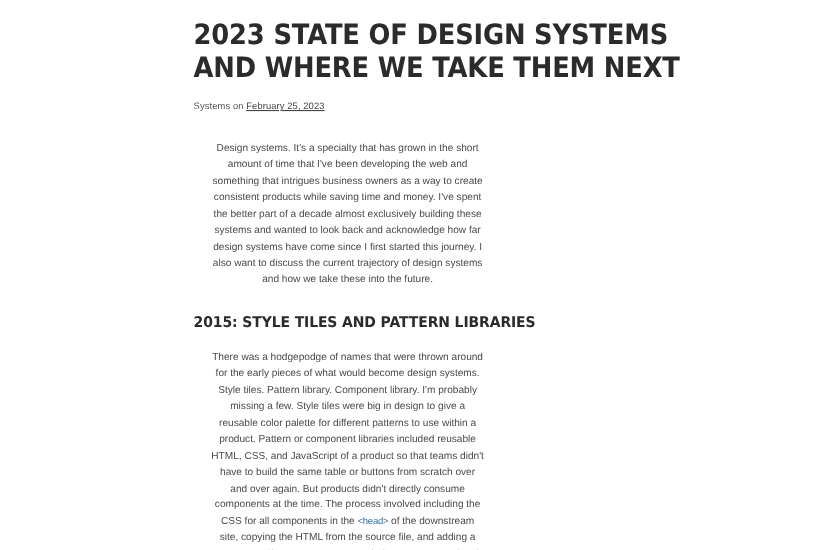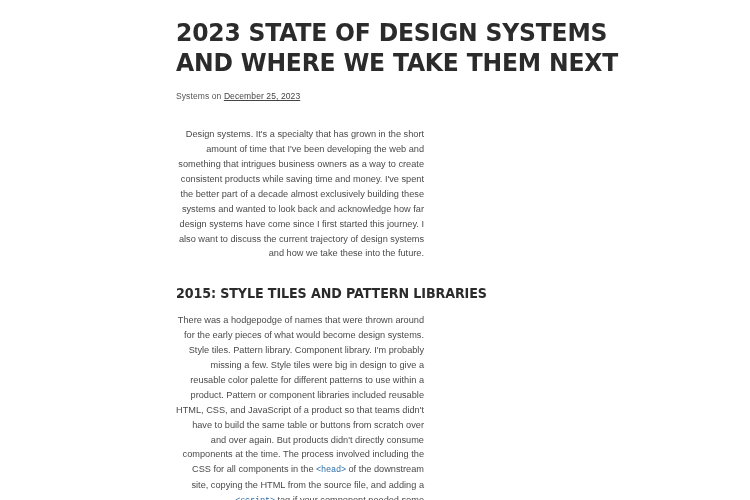--- a/index.html
+++ b/index.html
@@ -47,62 +47,62 @@
     letter-spacing: 0.1px;
   }
   .post-meta a {
     color: #444;
     text-decoration: underline;
   }
   .body-copy {
     font-size: 9.2px;
     line-height: 1.62;
     color: #4a4a4a;
-    margin: 0;
-    text-align: right;
+    margin: 16px;
+    text-align: center;
     max-width: 248px;
   }
   .p-first {
     margin-top: 26px;
   }
   .section-heading {
     font-family: "DejaVu Sans", sans-serif;
     font-weight: bold;
     font-size: 13.5px;
     color: #2b2b2b;
     text-transform: uppercase;
     letter-spacing: -0.1px;
     margin: 24px 0 12px 0;
     transform: scaleX(0.94);
     transform-origin: left top;
     width: 106%;
   }
   code, .code {
-    font-family: Liberation Mono, monospace;
+    font-family: Liberation Sans, sans-serif;
     font-size: 8.6px;
     color: #c0392b;
     background: transparent;
     letter-spacing: -0.2px;
   }
   .code-blue {
     color: #2f6fa8;
   }
   .inline { display: inline; }
 </style>
 </head>
 <body>
 
 <div class="page">
   <article class="article">
 
     <h1 class="post-title">2023 State of Design Systems and Where We Take Them Next</h1>
 
     <div class="post-meta">
       <span>Systems on</span>
-      <a href="#">December 25, 2023</a>
+      <a href="#">February 25, 2023</a>
     </div>
 
     <p class="body-copy p-first">Design systems. It's a specialty that has grown in the short amount of time that I've been developing the web and something that intrigues business owners as a way to create consistent products while saving time and money. I've spent the better part of a decade almost exclusively building these systems and wanted to look back and acknowledge how far design systems have come since I first started this journey. I also want to discuss the current trajectory of design systems and how we take these into the future.</p>
 
     <h2 class="section-heading">2015: Style Tiles and Pattern Libraries</h2>
 
     <p class="body-copy"><span class="inline">There was a hodgepodge of names that were thrown around for the early pieces of what would become design systems. Style tiles. Pattern library. Component library. I'm probably missing a few. Style tiles were big in design to give a reusable color palette for different patterns to use within a product. Pattern or component libraries included reusable HTML, CSS, and JavaScript of a product so that teams didn't have to build the same table or buttons from scratch over and over again. But products didn't directly consume components at the time. The process involved including the CSS for all components in the </span><code class="code code-blue">&lt;head&gt;</code><span class="inline"> of the downstream site, copying the HTML from the source file, and adding a </span><code class="code code-blue">&lt;script&gt;</code><span class="inline"> tag if your component needed some presentational JavaScript. Sass variables were the glue between design's style tiles and CSS. JSON objects and arrays paired with mustache templates were your best friend and filtering those through Pattern Lab was the path to creating successful component/pattern libraries. Replace those mustache variables with WordPress PHP and it was magic! The storefront of our systems was built from scratch in Jekyll, iframes pointed to Pattern Lab and had to be manipulated to get the iframe to take the height of the component that was passed in. This site was built using the design system code and documentation tables were manually created for every single component.</span></p>
 
   </article>
 </div>

